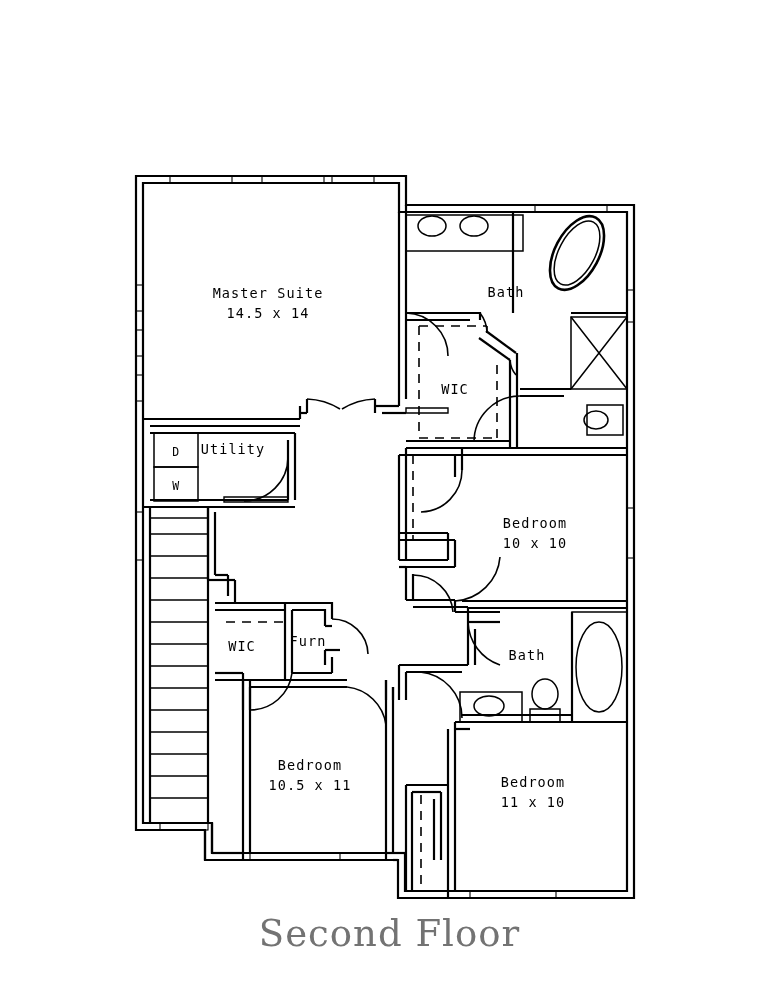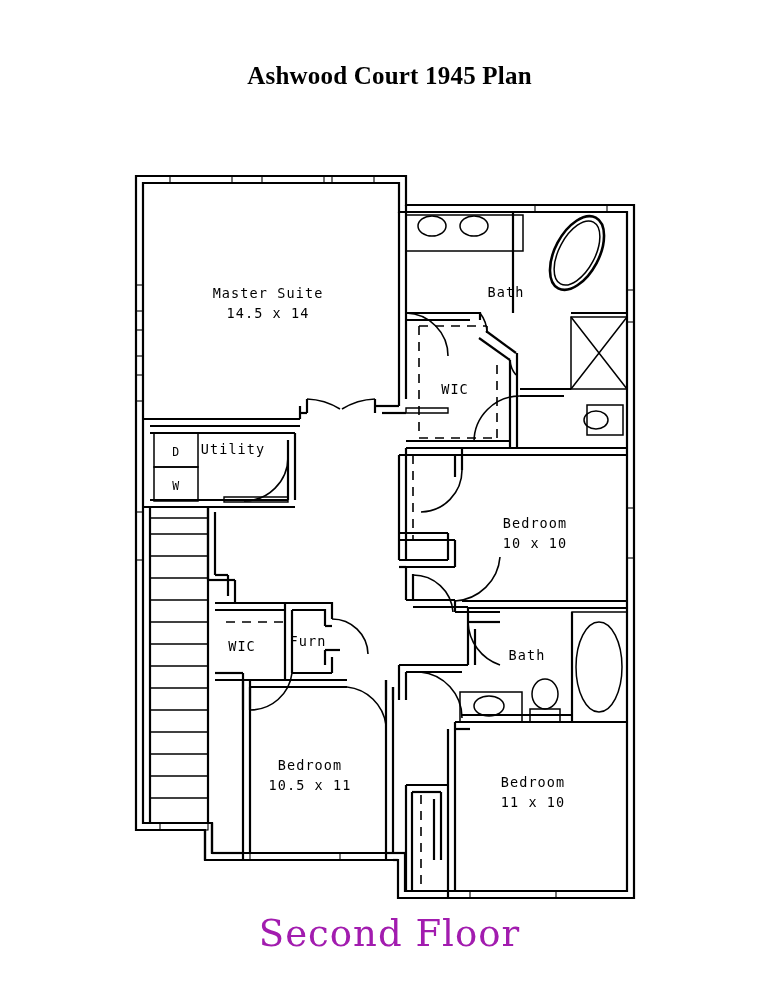--- a/index.html
+++ b/index.html
@@ -35,21 +35,21 @@
   #floor-caption {
     position: absolute;
     top: 912px;
     left: 0;
     width: 779px;
     text-align: center;
     font-family: "DejaVu Serif", serif;
     font-weight: 400;
     font-size: 37px;
     letter-spacing: 1px;
-    color: #a21caf;
+    color: #737373;
   }
   #floorplan-svg {
     position: absolute;
     top: 0;
     left: 0;
   }
   .wall { fill: none; stroke: #000000; stroke-width: 2.2; }
   .wall-thin { fill: none; stroke: #000000; stroke-width: 1.4; }
   .wall-hair { fill: none; stroke: #000000; stroke-width: 1.1; }
   .dash { fill: none; stroke: #000000; stroke-width: 1.6; stroke-dasharray: 9 7; }
@@ -73,21 +73,20 @@
     font-size: 11.5px;
     fill: #000000;
     letter-spacing: 0.8px;
   }
 </style>
 </head>
 <body>
 
 <div id="page">
 
-  <div id="plan-title">Ashwood Court 1945 Plan</div>
 
   <svg id="floorplan-svg" width="779" height="1008" viewBox="0 0 779 1008">
 
     <g>
 
       <path class="wall" d="M136,176 L406,176 L406,205 L634,205 L634,898 L398,898 L398,860 L205,860 L205,830 L136,830 Z"></path>
 
       <path class="wall" d="M143,183 L399,183 L399,212 L627,212 L627,891 L405,891 L405,853 L212,853 L212,823 L143,823 Z"></path>
     </g>
 

